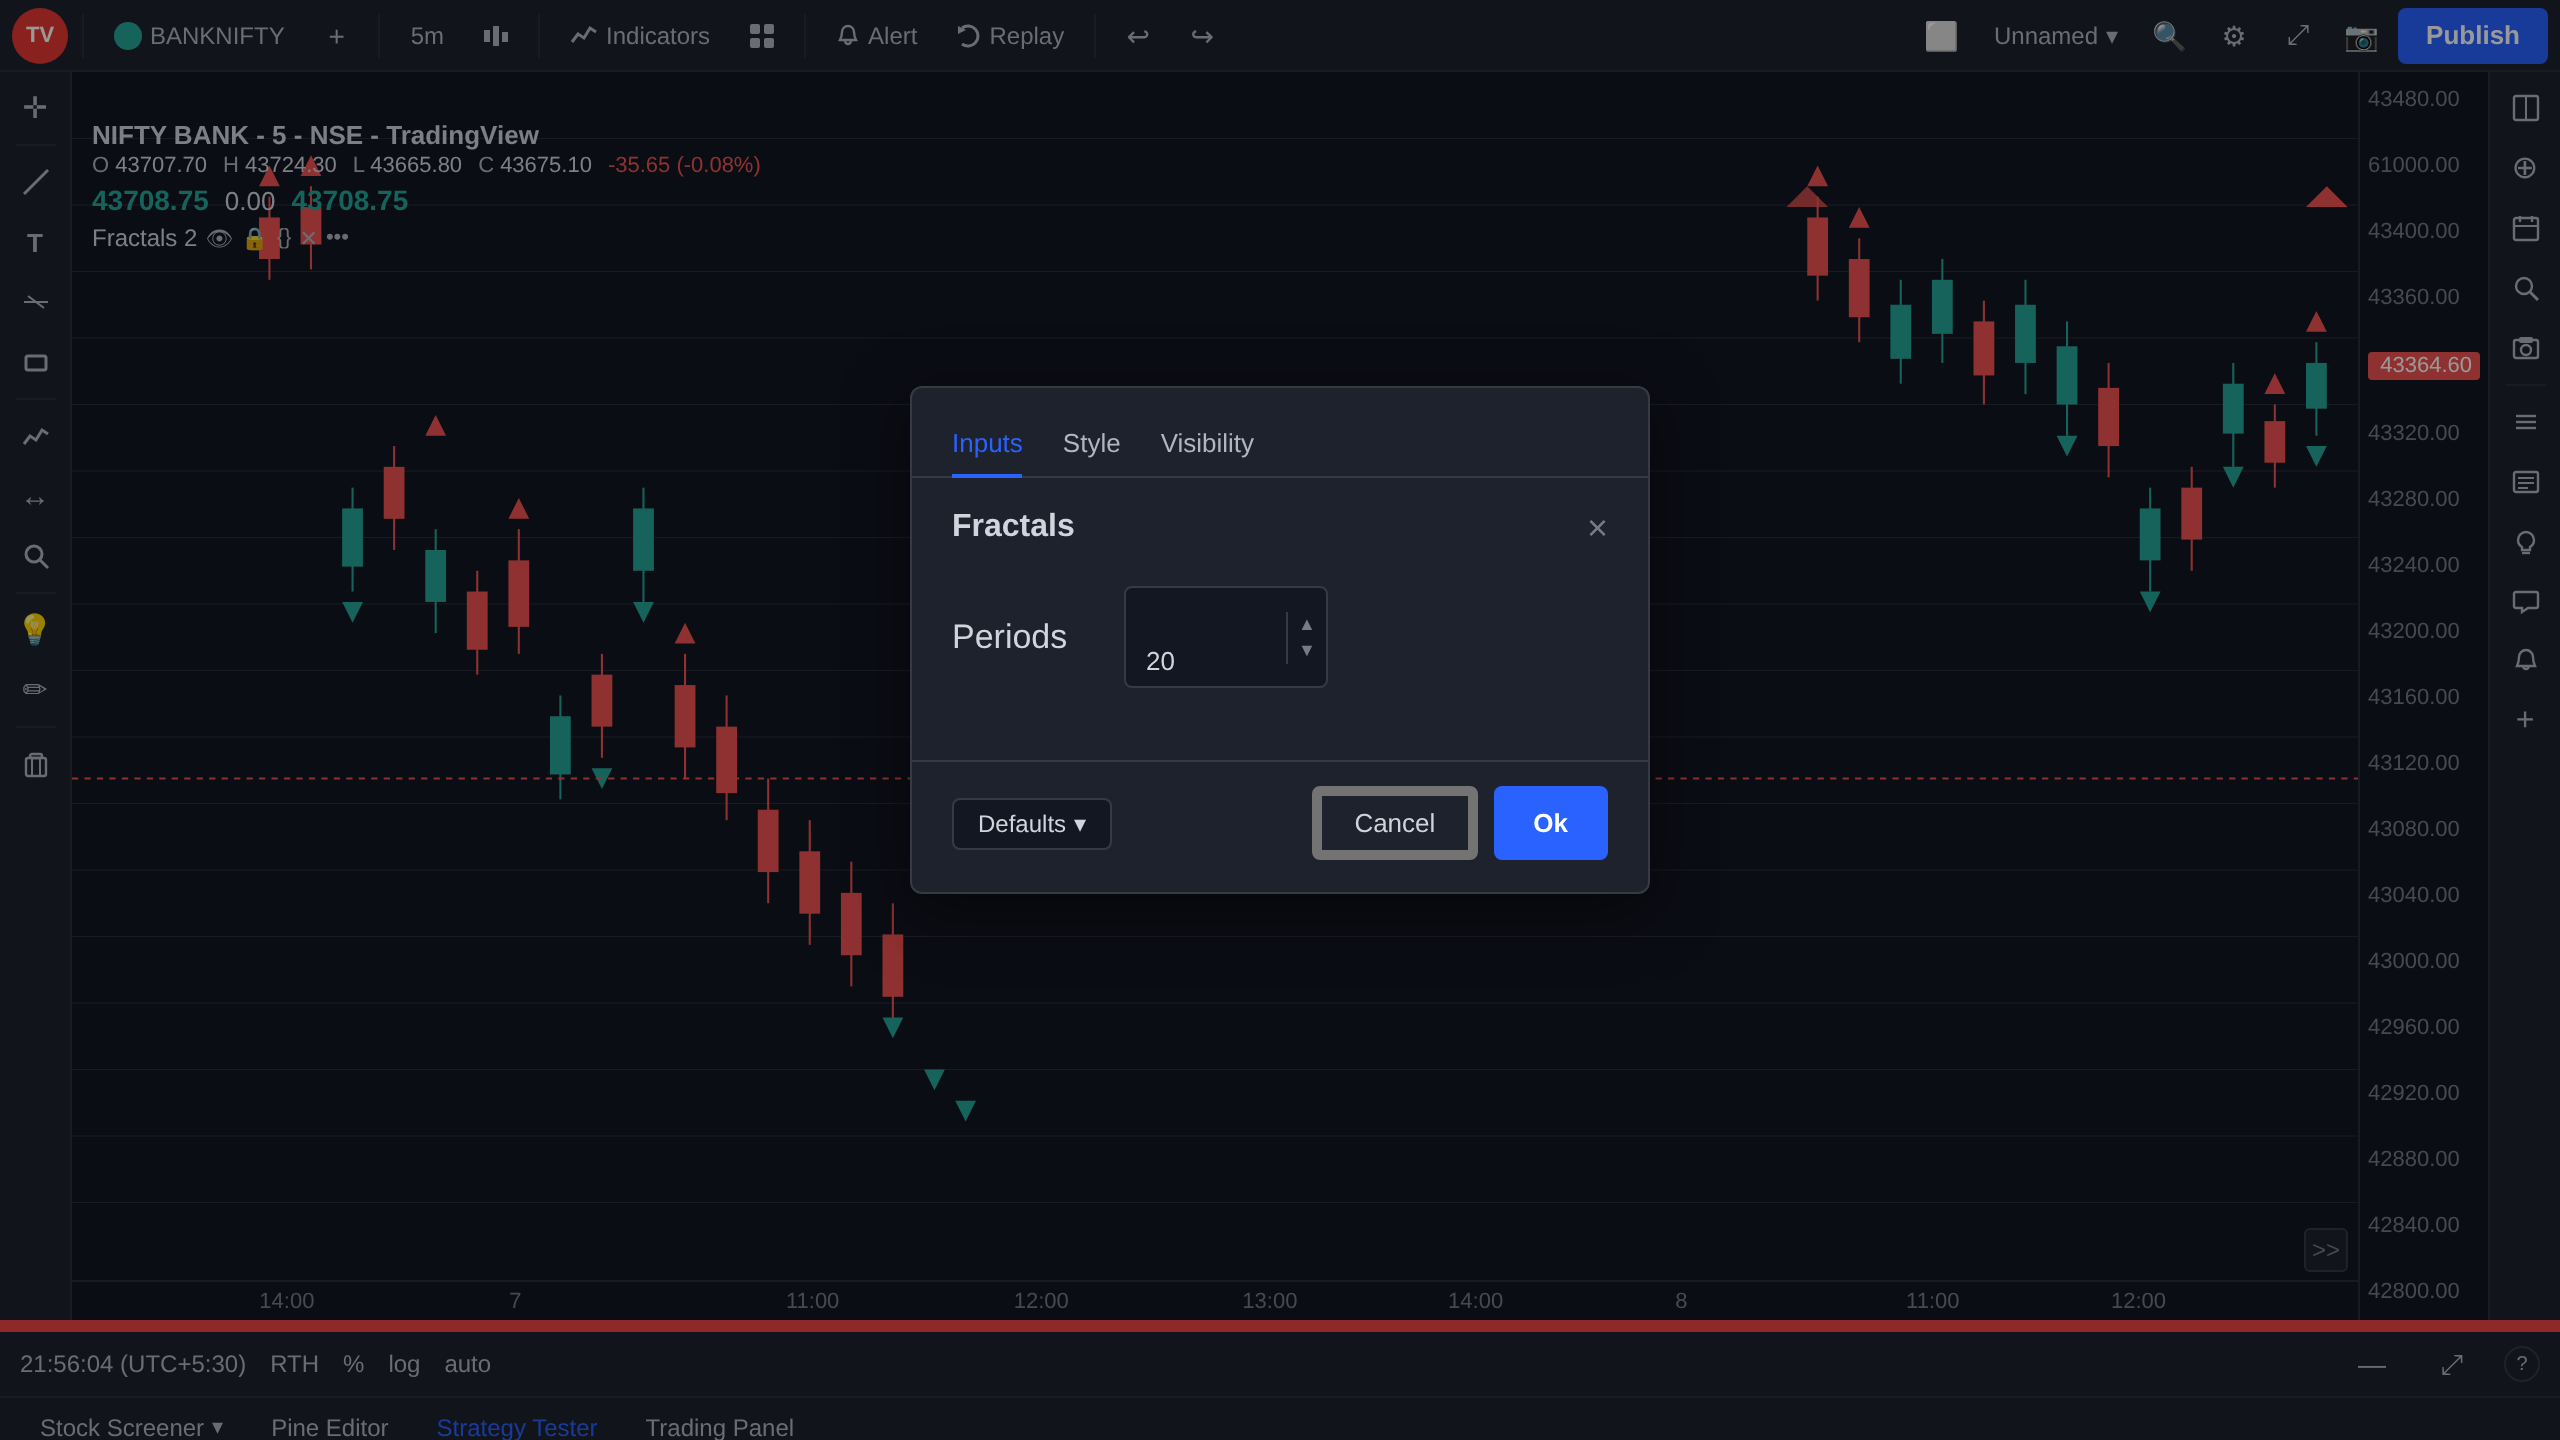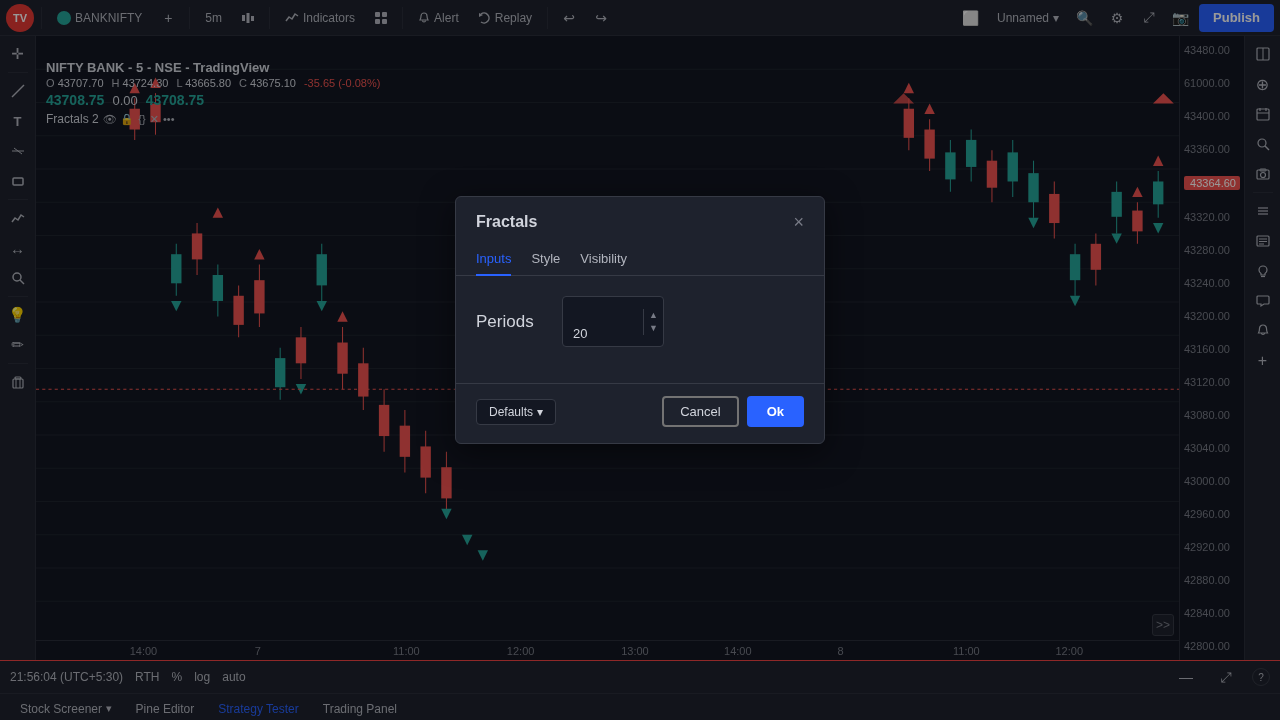--- a/index.html
+++ b/index.html
@@ -258,21 +258,21 @@
       flex-direction: column;
       align-items: center;
       padding: 4px 0;
       gap: 2px;
     }
 
     
     #status-bar {
       height: 30px;
       background: #1e222d;
-      border-top: 1px solid #ef4444;
+      border-top: 6px solid #ef4444;
       display: flex;
       align-items: center;
       padding: 16px 10px;
       gap: 12px;
       font-size: 12px;
       color: #b2b5be;
     }
     .status-spacer { flex: 1; }
 
     
@@ -427,21 +427,21 @@
       padding: 5px 12px;
       cursor: pointer;
     }
     .modal-actions {
       display: flex;
       gap: 8px;
     }
     .cancel-btn {
       padding: 6px 16px;
       background: transparent;
-      border: 2px solid #737373;
+      border: 5px solid #737373;
       border-radius: 4px;
       color: #d1d4dc;
       font-size: 13px;
       cursor: pointer;
     }
     .ok-btn {
       padding: 6px 20px;
       background: #2962ff;
       border: none;
       border-radius: 4px;
@@ -864,28 +864,28 @@
           <path d="M5.5 9c0 .8.7 1.5 1.5 1.5S8.5 9.8 8.5 9" stroke="#b2b5be" stroke-width="1.2"></path>
         </svg>
     </button>
     <button class="side-tool-btn" style="font-size:16px;">+</button>
   </div>
 
 </div>
 
 <div id="modal-overlay">
   <div id="modal" style="position:relative;margin-top:-80px;">
-    <div id="modal-header">
-      <span id="modal-title">Fractals</span>
-      <button id="modal-close">×</button>
-    </div>
     <div id="modal-tabs">
       <button class="modal-tab active">Inputs</button>
       <button class="modal-tab">Style</button>
       <button class="modal-tab">Visibility</button>
+    </div>
+    <div id="modal-header">
+      <span id="modal-title">Fractals</span>
+      <button id="modal-close">×</button>
     </div>
     <div id="modal-body">
       <div class="modal-field">
         <span class="modal-field-label">Periods</span>
         <div class="modal-input-wrap">
           <input type="text" class="modal-input" value="20" style="">
           <div class="modal-input-spinners">
             <button class="spinner-btn">▲</button>
             <button class="spinner-btn">▼</button>
           </div>

